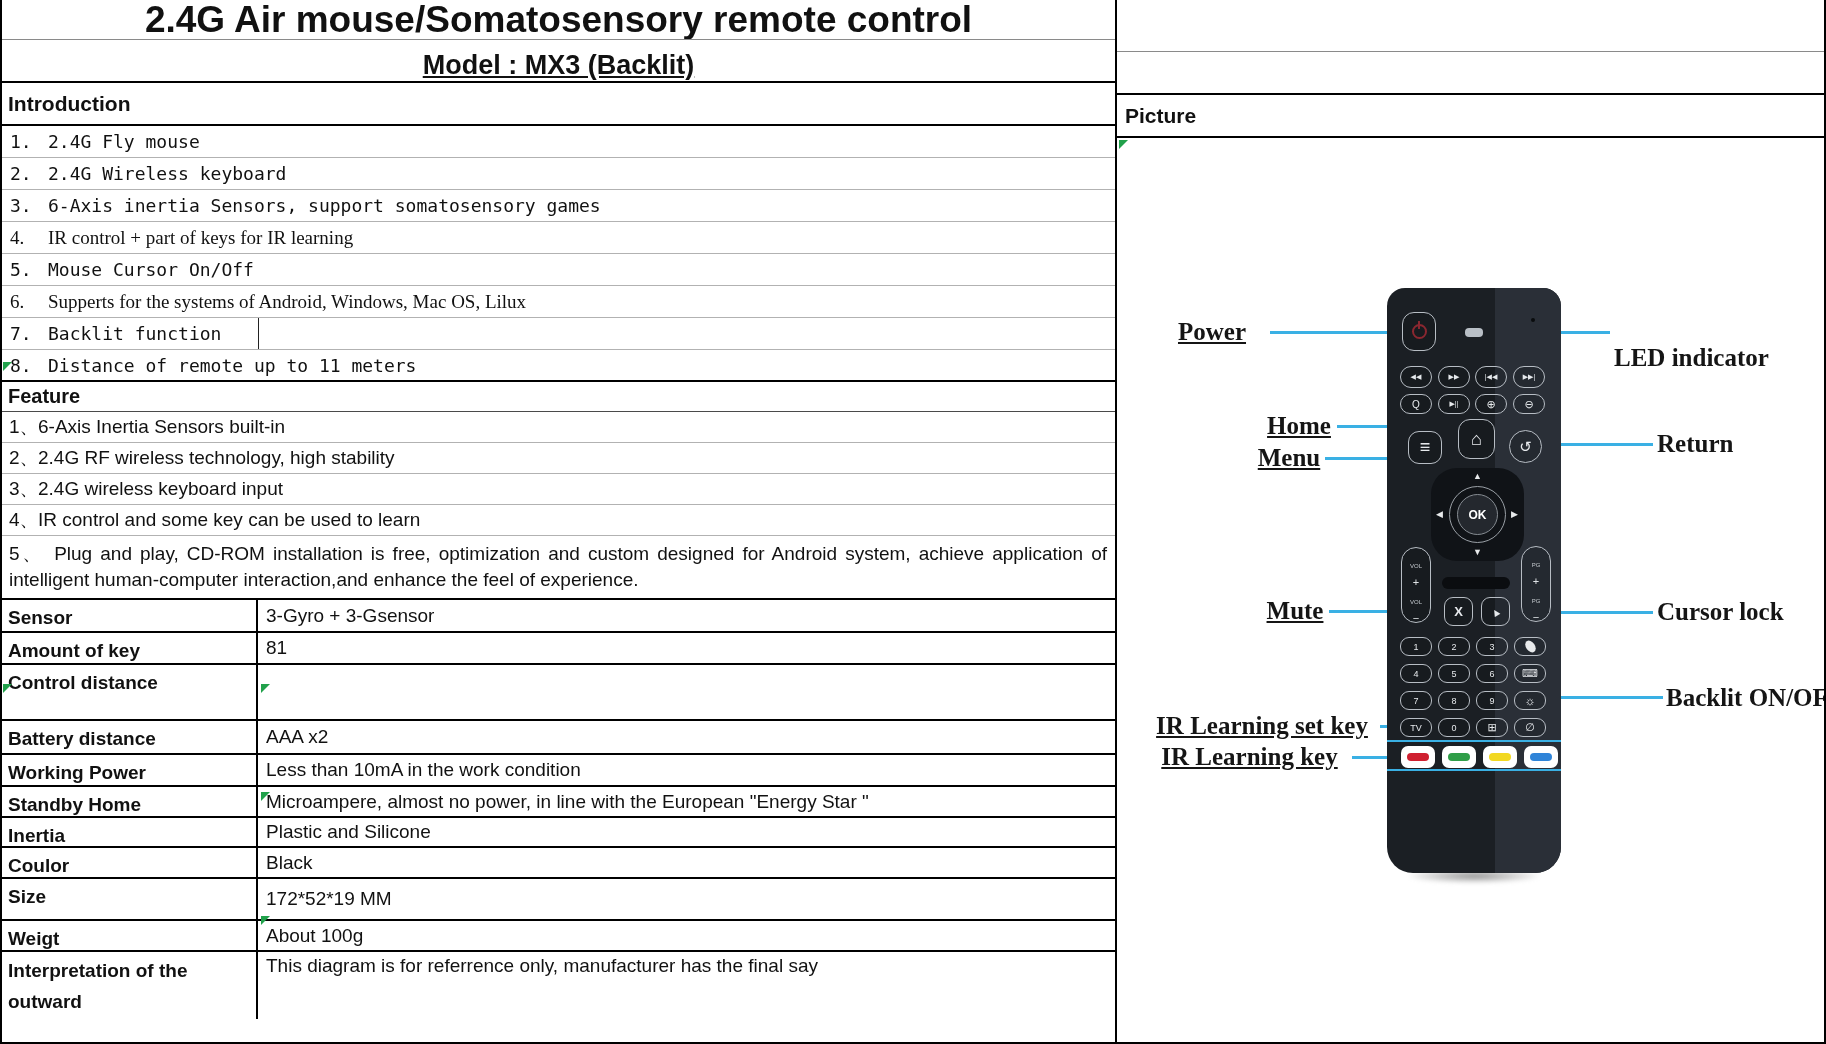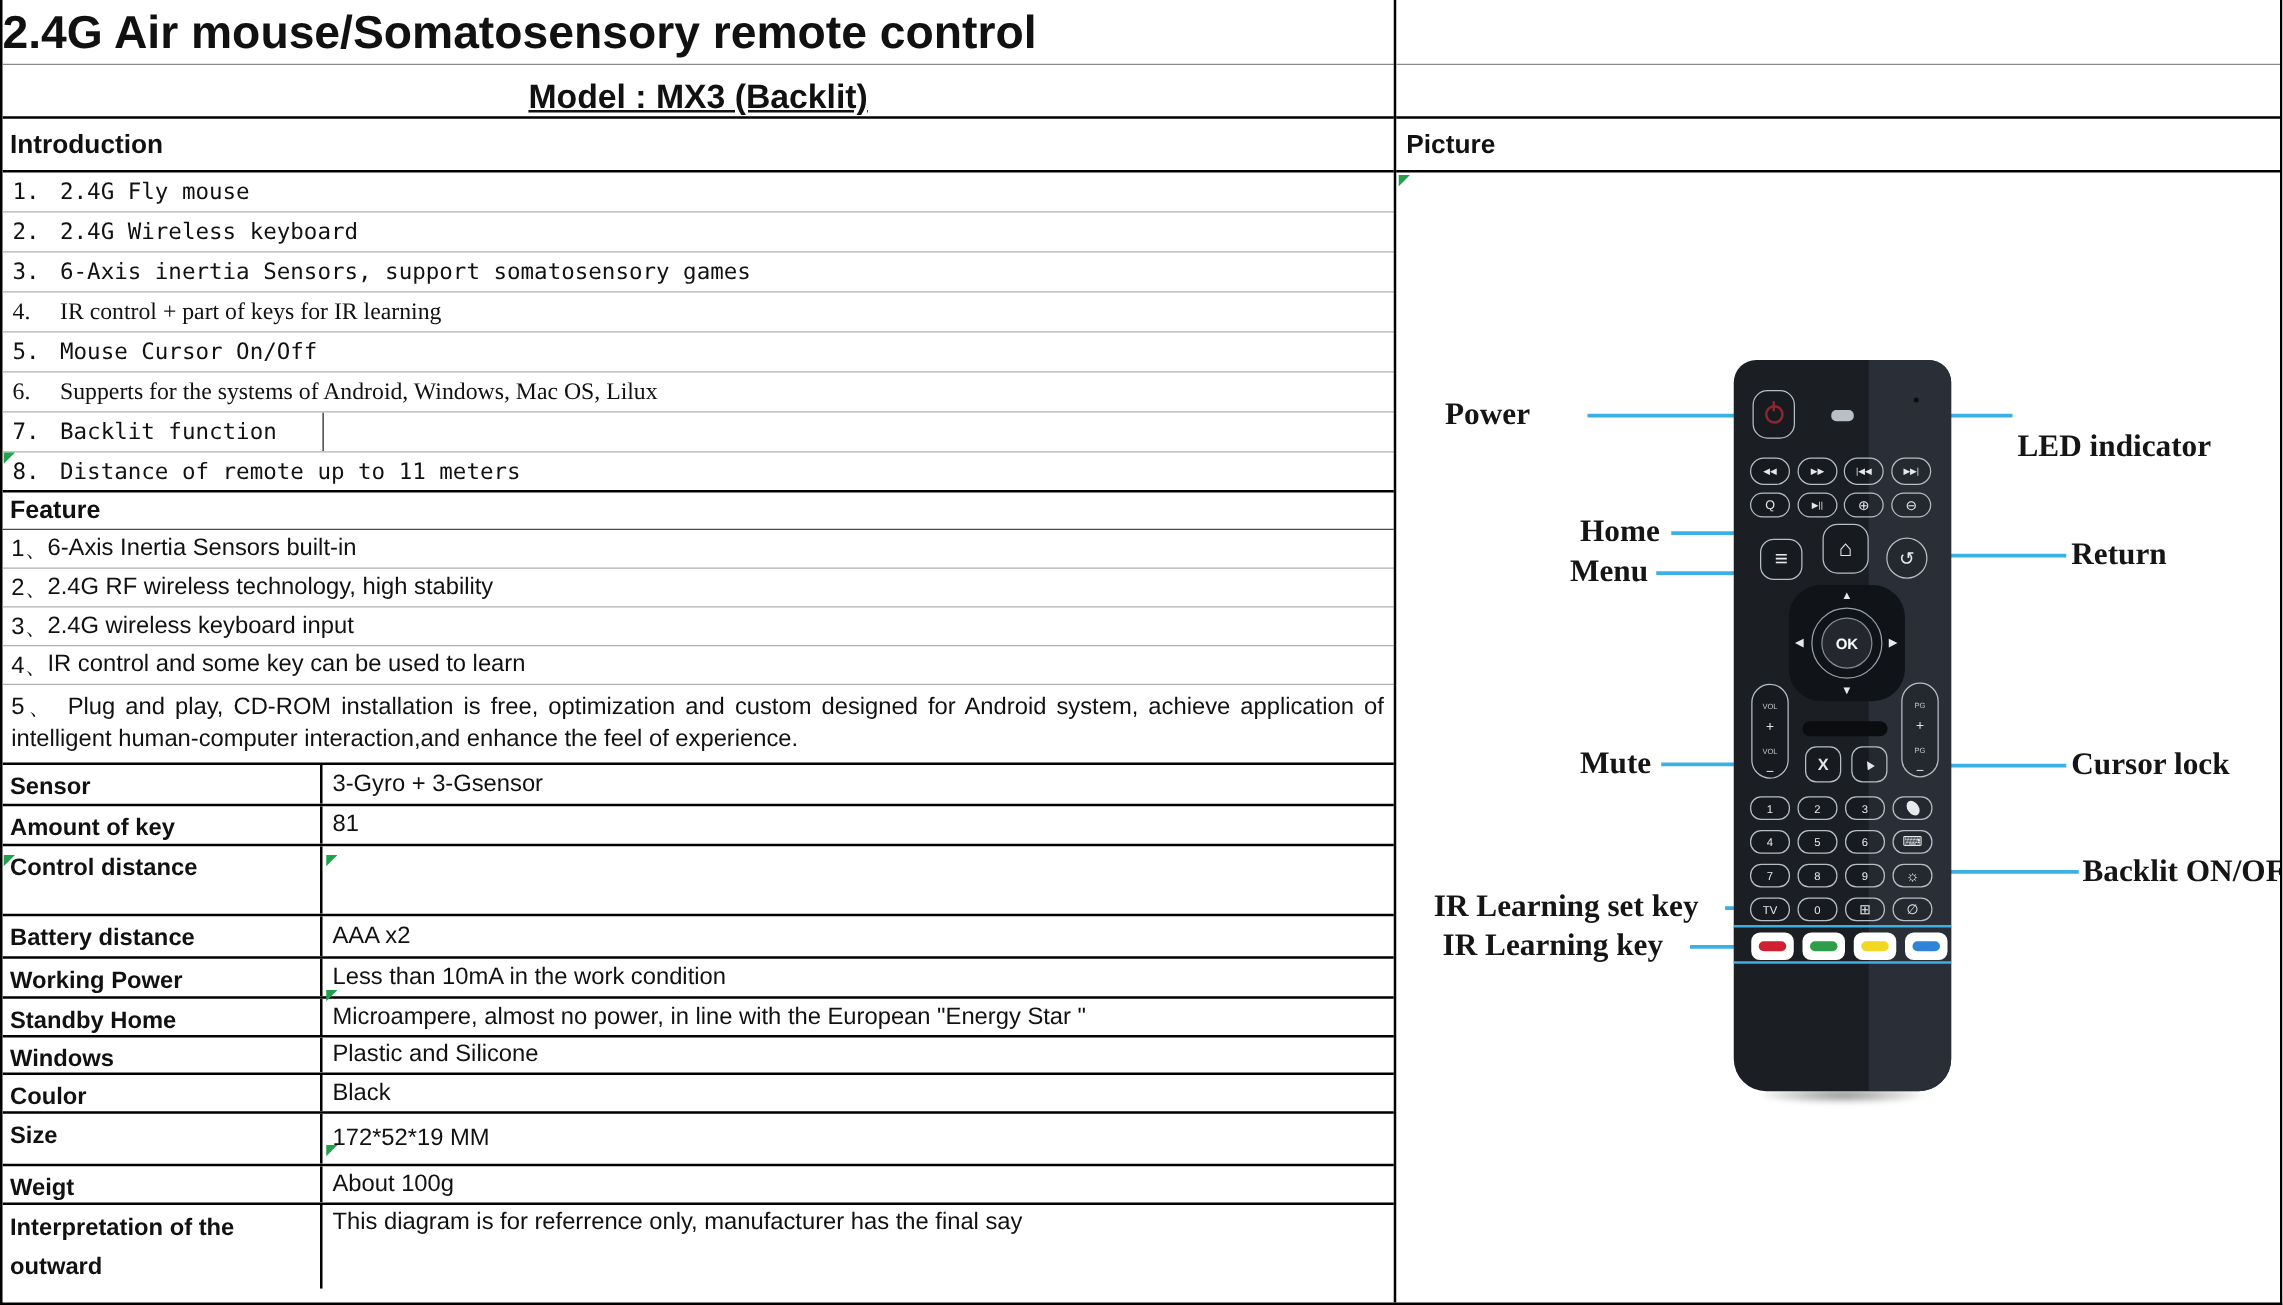--- a/index.html
+++ b/index.html
@@ -6,21 +6,21 @@
   html,body { background:#ffffff; }
   .sheet {
     position: relative; width: 1826px; height: 1044px;
     background:#fff; overflow: hidden;
     border-left:2px solid #000; border-right:2px solid #000; border-bottom:2px solid #000;
     font-family:"Liberation Sans", sans-serif; color:#111;
   }
   
   .left { position:absolute; left:0; top:0; width:1113px; height:1044px; }
   .row { position:relative; width:100%; overflow:hidden; }
-  .title-row { height:52px; border-bottom:1px solid #8a8a8a; display:flex; align-items:center; justify-content:flex-start; }
+  .title-row { height:40px; border-bottom:1px solid #8a8a8a; display:flex; align-items:center; justify-content:center; }
   .title-row .t { font-size:37px; font-weight:800; letter-spacing:0px; }
   .model-row { height:43px; border-bottom:2px solid #000; display:flex; align-items:flex-end; justify-content:center;text-decoration:underline; }
   .model-row .t { font-size:27px; font-weight:800; }
   .sec-head { height:43px; border-bottom:2px solid #000; display:flex; align-items:center; padding-left:6px; font-size:21px; font-weight:bold; }
   .intro-item { height:32px; border-bottom:1px solid #b2b2b2; display:flex; align-items:center; font-size:18px; }
   .intro-item.last { border-bottom:2px solid #000; }
   .intro-item .num { display:inline-block; width:46px; padding-left:8px; flex:none; }
   .mono { font-family:"DejaVu Sans Mono", monospace; font-size:18px; }
   .tserif { font-family:"Liberation Serif", serif; font-size:19px; }
   .feat-head { height:30px; border-bottom:1.5px solid #4a4a4a; display:flex; align-items:center; padding-left:6px; font-size:20px; font-weight:bold; }
@@ -38,21 +38,21 @@
   
   .right { position:absolute; left:1113px; top:0; width:713px; height:1044px; border-left:2px solid #000; }
   .r-empty1 { height:52px; border-bottom:1px solid #8a8a8a; }
   .r-empty2 { height:43px; border-bottom:2px solid #000; }
   .pic-head { height:43px; border-bottom:2px solid #000; display:flex; align-items:center; padding-left:8px; font-size:21px; font-weight:bold; }
   .pic-area { position:relative; height:906px; }
   
   .gmark { position:absolute; width:0; height:0; border-top:9px solid #21A14B; border-right:9px solid transparent; }
   
   .clabel { position:absolute; font-family:"Liberation Serif", serif; font-weight:bold; font-size:25px; color:#151515; white-space:nowrap; }
-  .clabel.r { text-align:left; }
+  .clabel.r { text-align:center;text-decoration:underline; }
   .cline { position:absolute; height:3px; background:#3AB0E4; }
   
   .remote-shadow { position:absolute; left:292px; top:869px; width:130px; height:14px; border-radius:50%; background:radial-gradient(ellipse at center, rgba(60,60,60,.55), rgba(120,120,120,.18) 60%, rgba(255,255,255,0) 75%); filter:blur(2px); }
   .remote { position:absolute; left:270px; top:288px; width:174px; height:585px; background:#1B1F24; border-radius:18px 18px 26px 26px; overflow:hidden; }
   .remote .shade { position:absolute; left:108px; top:0; width:66px; height:585px; background:#2A2F37; }
   .rbtn { position:absolute; border:1.5px solid #b7bdc4; border-radius:11px; color:#e6e9ec; display:flex; align-items:center; justify-content:center; background:rgba(0,0,0,0.12); }
   .led { position:absolute; left:78px; top:40px; width:18px; height:9px; background:#b9bfc6; border-radius:4px; }
   .mic-dot { position:absolute; left:144px; top:30px; width:4px; height:4px; border-radius:50%; background:#0a0c0e; }
   .power-glyph { width:15px; height:15px; border:2.5px solid #8A2730; border-radius:50%; position:relative; }
   .power-glyph::after { content:""; position:absolute; left:4px; top:-5px; width:2.5px; height:8px; background:#8A2730; }
@@ -163,21 +163,21 @@
     </div>
     <div class="row spec-row" style="height:32px">
       <div class="spec-label">Working Power</div>
       <div class="spec-value">Less than 10mA in the work condition</div>
     </div>
     <div class="row spec-row" style="height:31px">
       <div class="spec-label">Standby Home</div>
       <div class="spec-value">Microampere, almost no power, in line with the European "Energy Star "</div>
     </div>
     <div class="row spec-row" style="height:30px">
-      <div class="spec-label">Windows</div>
+      <div class="spec-label">Inertia</div>
       <div class="spec-value">Plastic and Silicone</div>
     </div>
     <div class="row spec-row" style="height:31px">
       <div class="spec-label">Coulor</div>
       <div class="spec-value">Black</div>
     </div>
     <div class="row spec-row" style="height:42px">
       <div class="spec-label">Size</div>
       <div class="spec-value">172*52*19 MM</div>
     </div>

